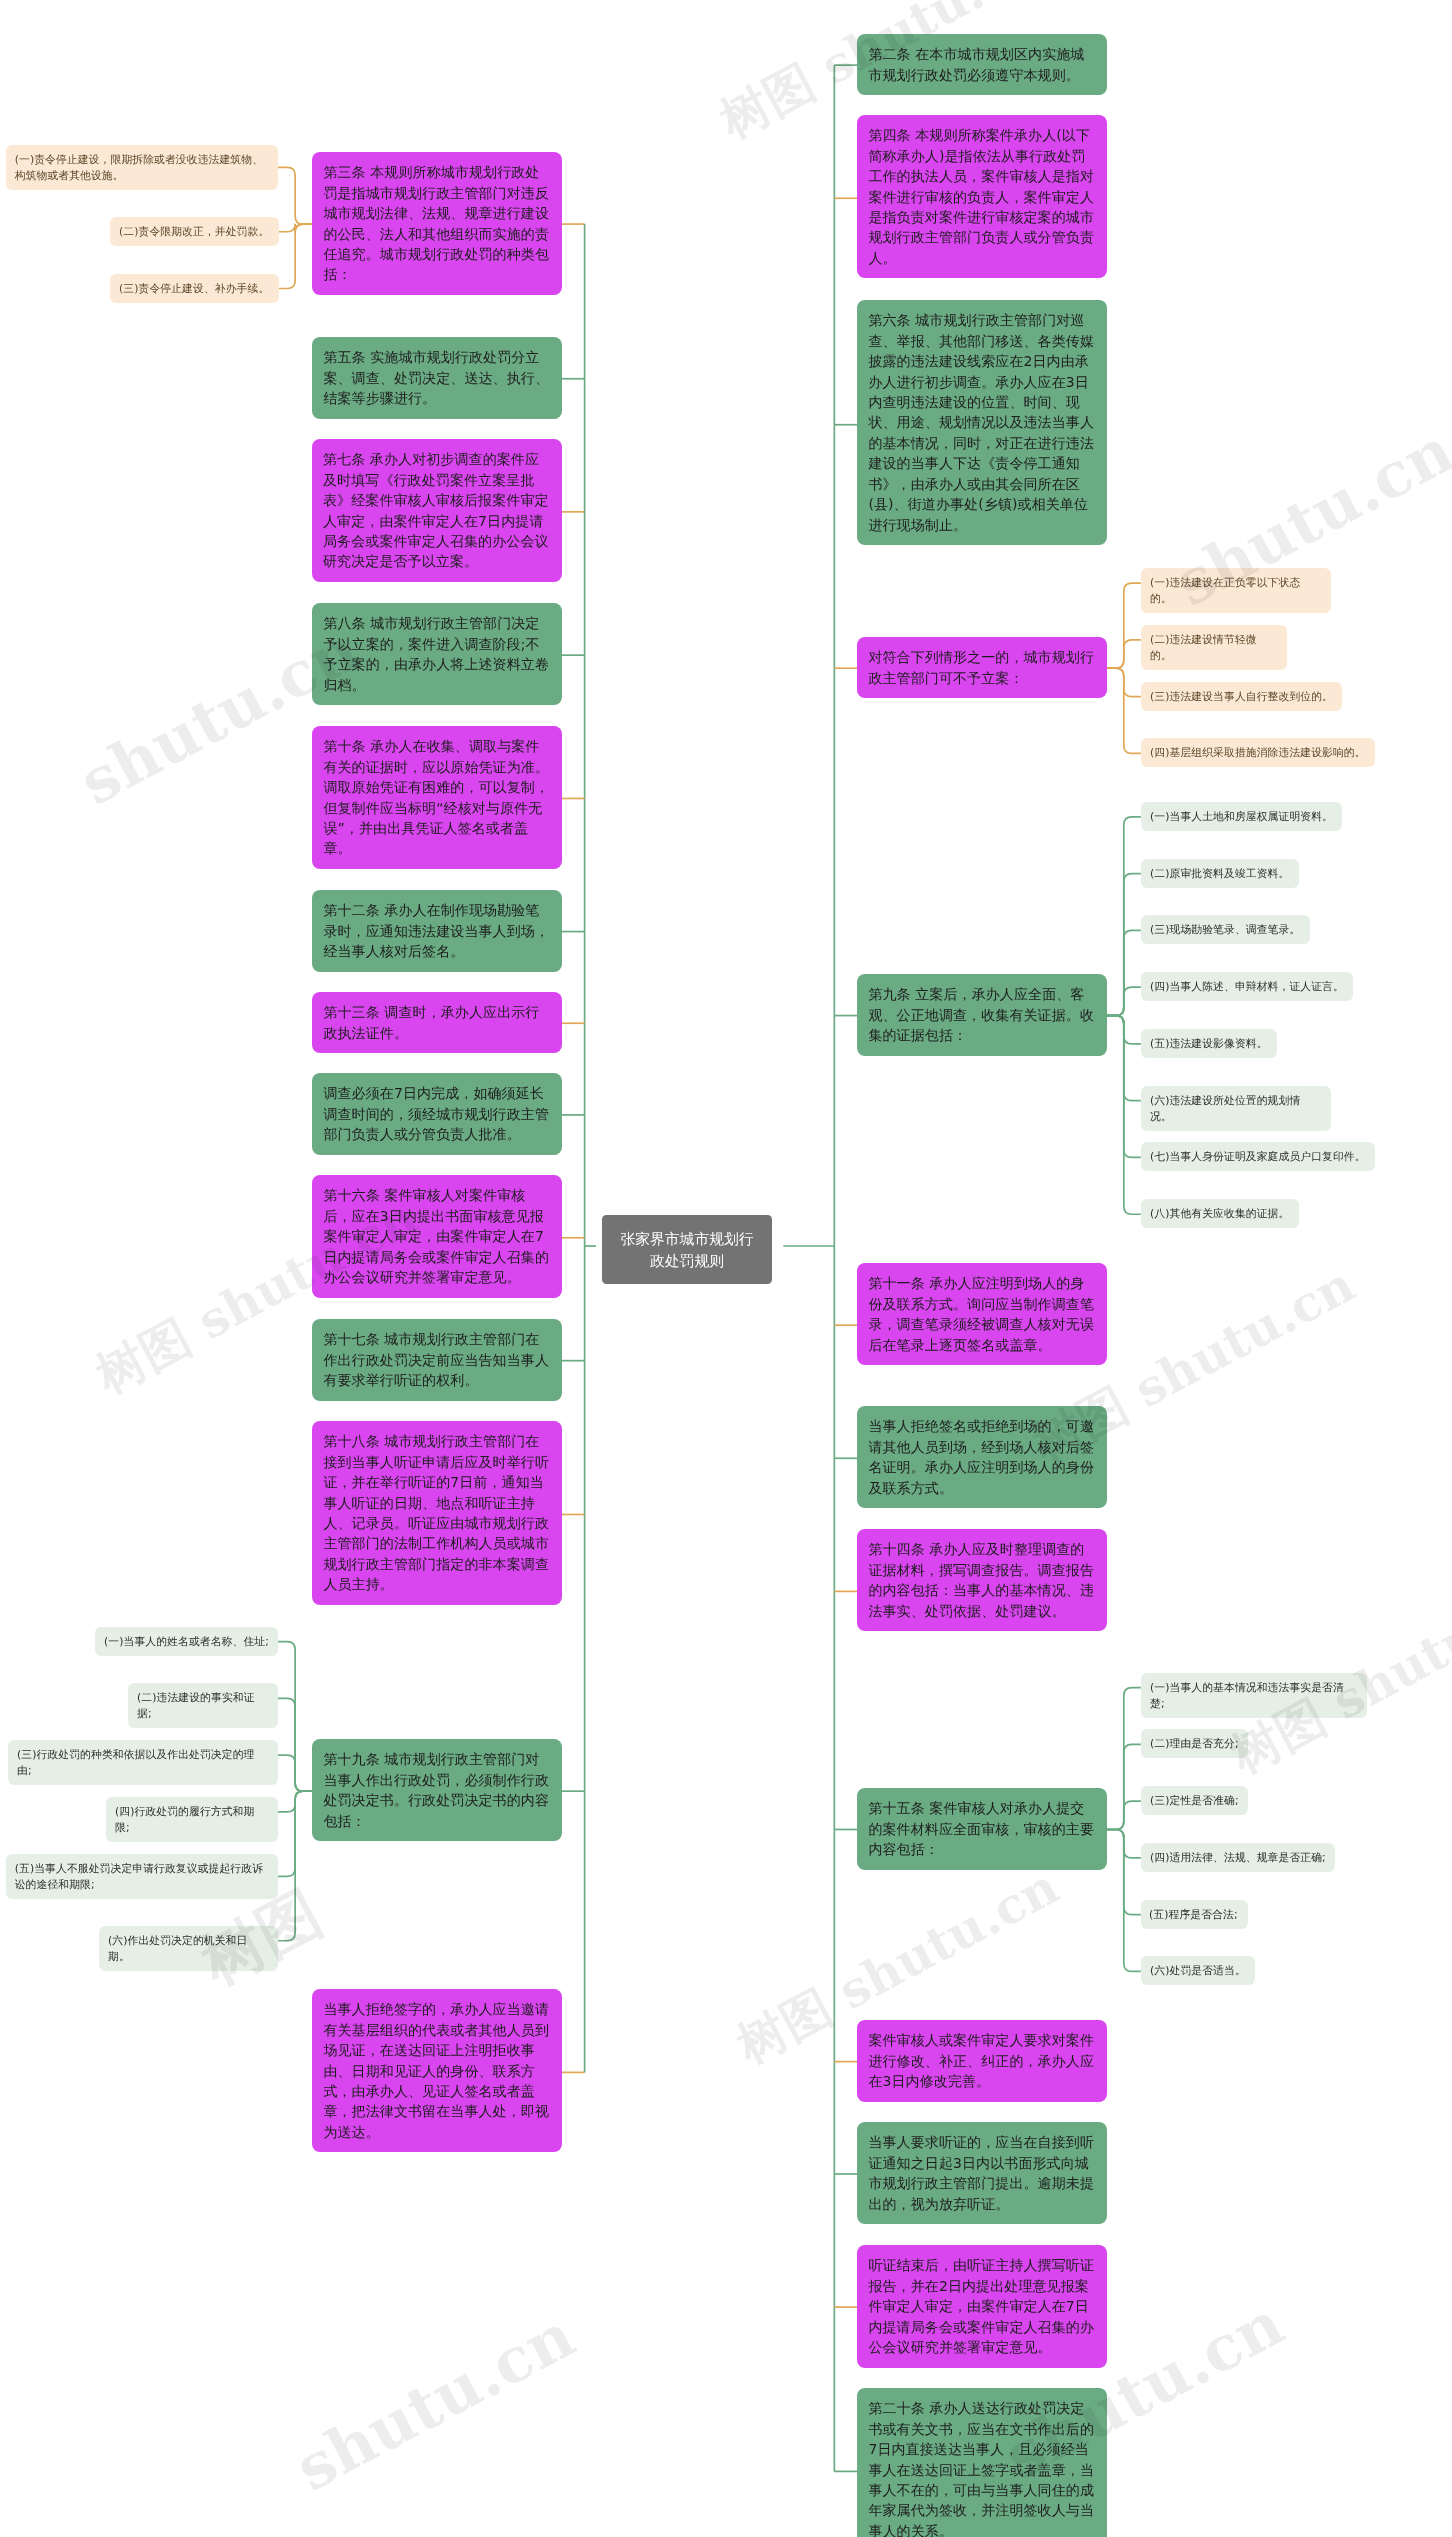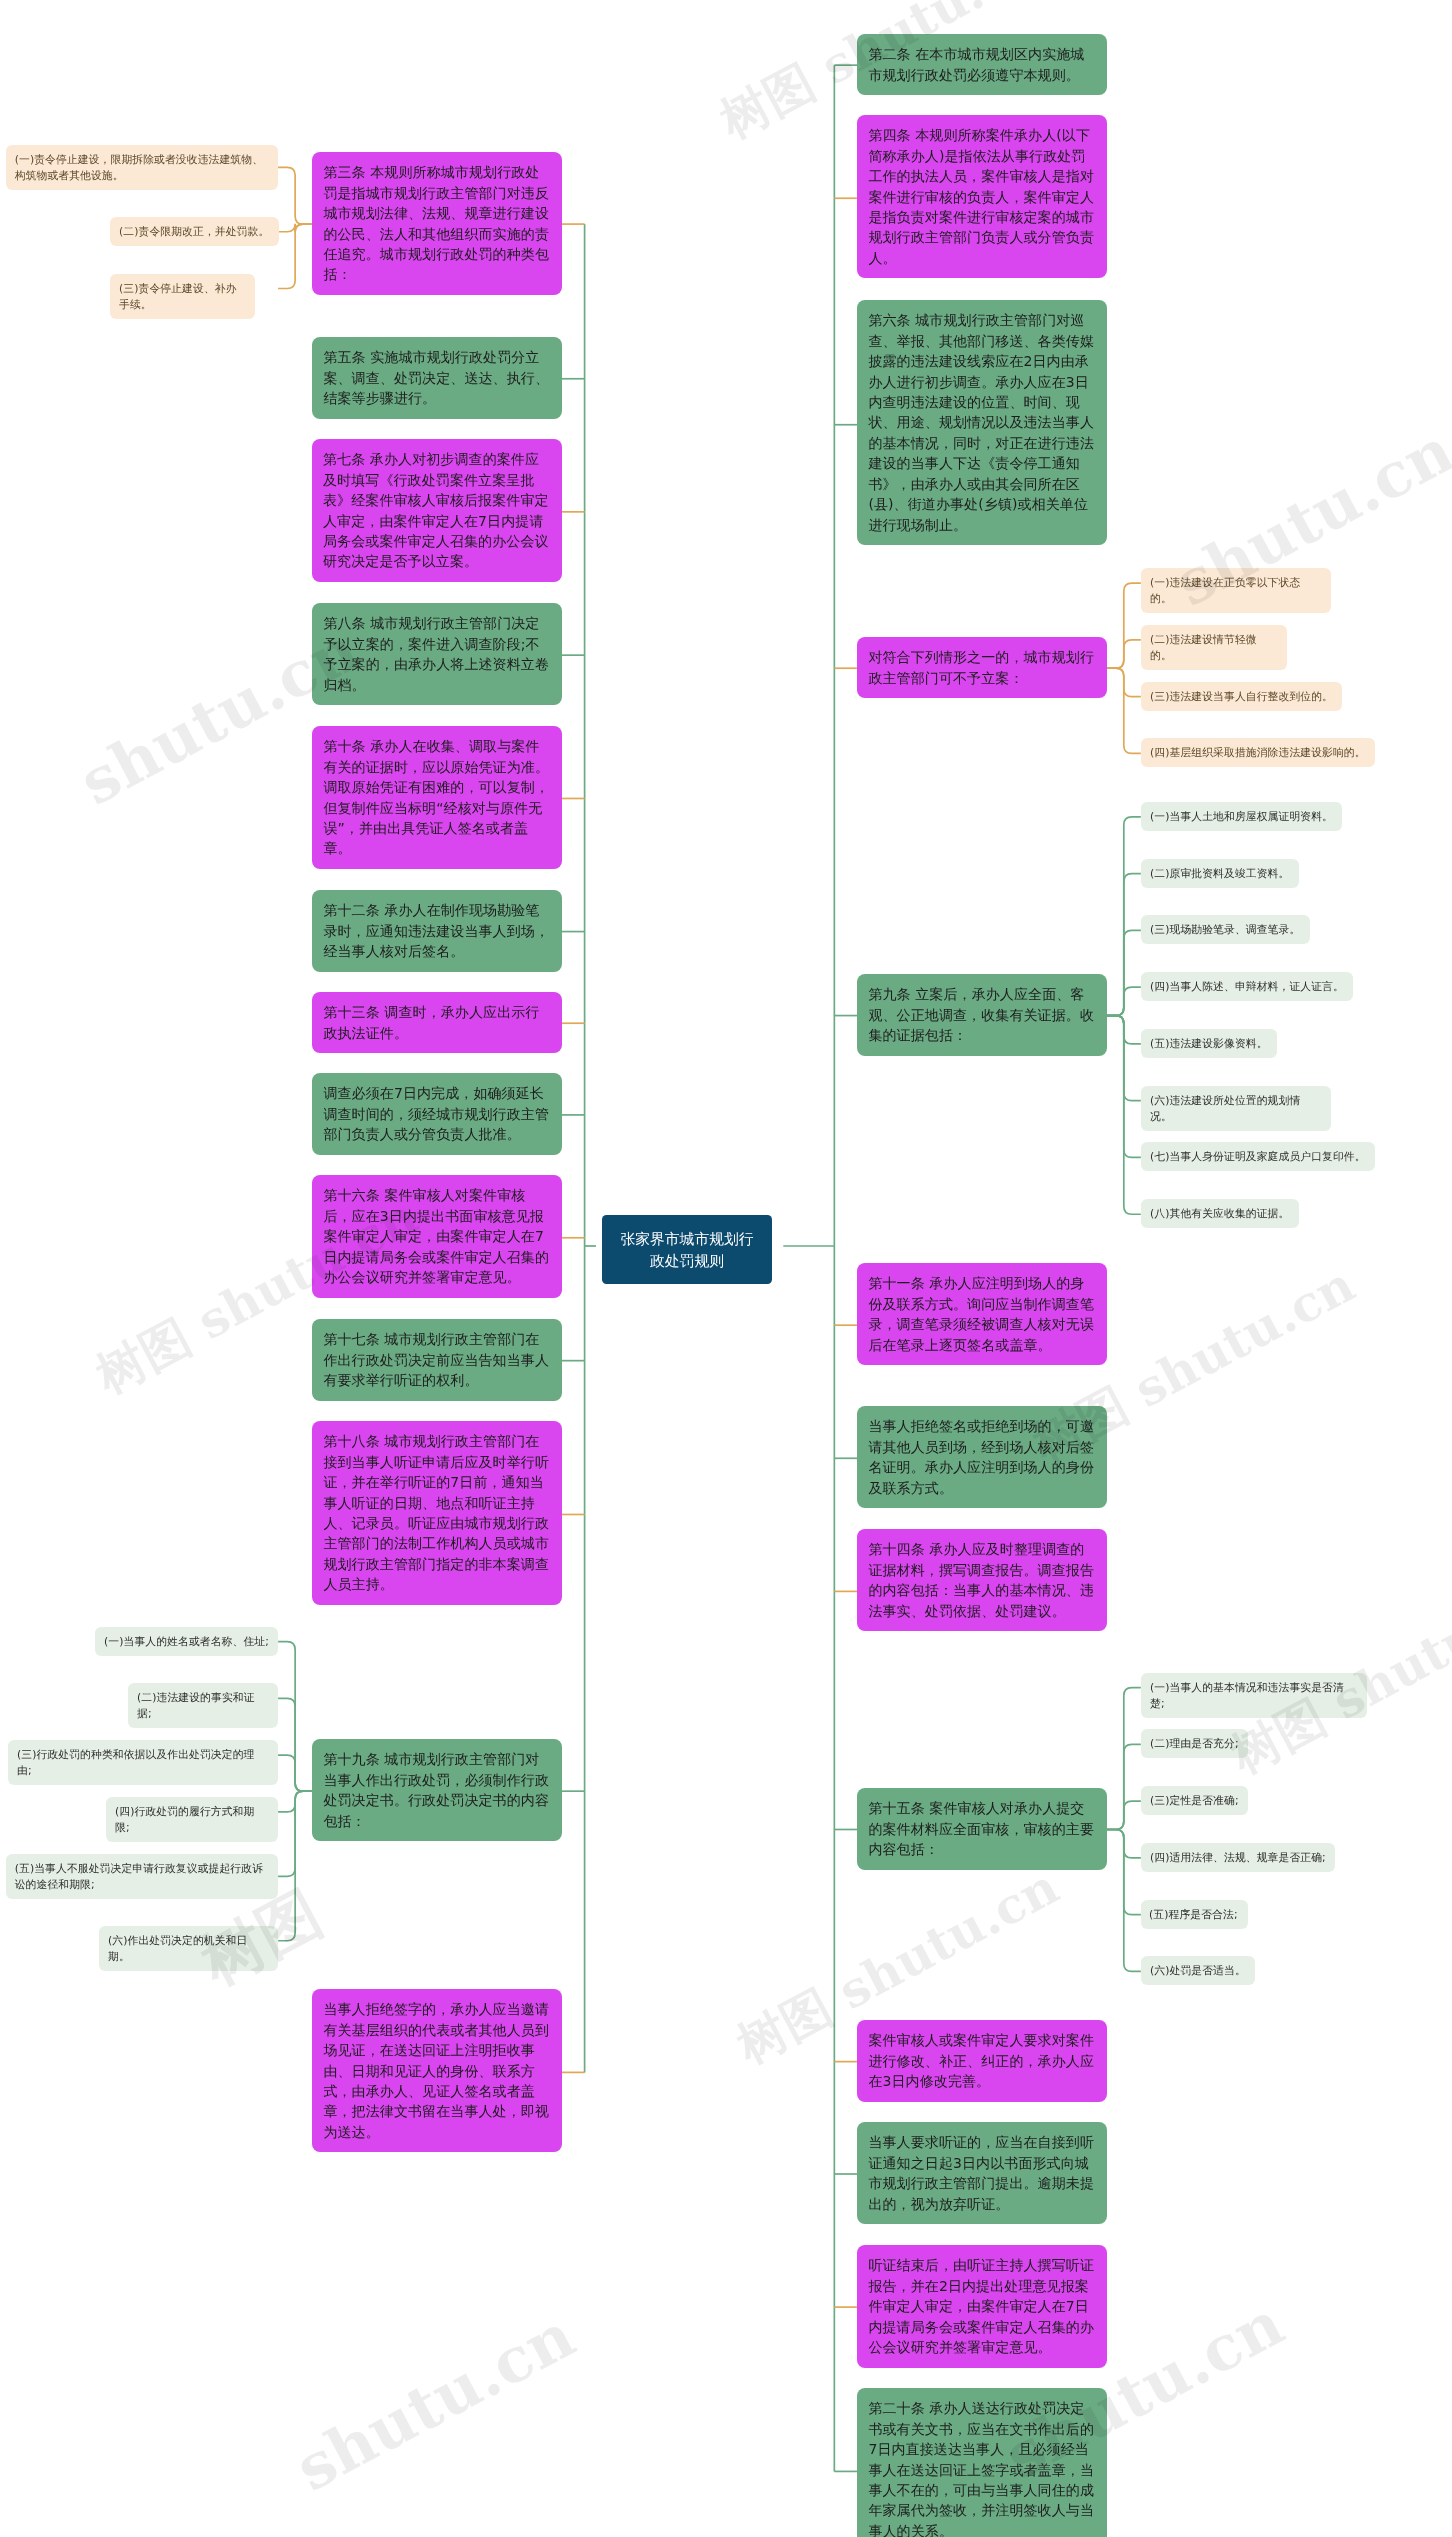--- a/index.html
+++ b/index.html
@@ -27,21 +27,21 @@
     padding:9px 10.2px;
     letter-spacing:0.1px;
   }
   .n-green  {background:#6aab83;}
   .n-orange {background:#d946ef;}
   .n-lgreen {background:#e5efe5;color:#2c2c2c;}
   .n-lorange{background:#fbe9d6;color:#5a4526;}
   .lvl2{font-size:14px;padding:10.2px 11.4px;}
   .lvl3{font-size:10.8px;padding:6.8px 9px;border-radius:6.2px;}
   .root{
-    position:absolute;background:#0c4a6e;color:#ffffff;
+    position:absolute;background:#737373;color:#ffffff;
     border-radius:4.5px;font-size:14.8px;line-height:1.5;
     padding:12.5px 14.8px;text-align:center;box-sizing:border-box;
   }
 </style>
 </head>
 <body>
 
 <div id="canvas">
   <svg id="links" viewBox="0 0 2560 4471" width="1453" height="2538">
       <path d="M550,394.5 L534,394.5 Q520,394.5 520,380.5 L520,308.5 Q520,294.5 506,294.5 L490,294.5" fill="none" stroke="#e0a856" stroke-width="3"></path>
@@ -99,21 +99,21 @@
       <path d="M1470,3223 L1510,3223" fill="none" stroke="#6aab83" stroke-width="3"></path>
       <path d="M1470,3632 L1510,3632" fill="none" stroke="#e0a856" stroke-width="3"></path>
       <path d="M1470,3830 L1510,3830" fill="none" stroke="#6aab83" stroke-width="3"></path>
       <path d="M1470,4064.5 L1510,4064.5" fill="none" stroke="#e0a856" stroke-width="3"></path>
       <path d="M1470,4354 L1510,4354" fill="none" stroke="#6aab83" stroke-width="3"></path>
     </svg>
   <div id="nodes-layer">
       <div class="node n-orange lvl2" style="left: 312px; top: 152px; width: 250px;">第三条 本规则所称城市规划行政处罚是指城市规划行政主管部门对违反城市规划法律、法规、规章进行建设的公民、法人和其他组织而实施的责任追究。城市规划行政处罚的种类包括：</div>
       <div class="node n-lorange lvl3" style="left: 5.7px; top: 145px; width: 272px;">(一)责令停止建设，限期拆除或者没收违法建筑物、构筑物或者其他设施。</div>
       <div class="node n-lorange lvl3" style="left: 110px; top: 217px; width: 169px;">(二)责令限期改正，并处罚款。</div>
-      <div class="node n-lorange lvl3" style="left: 110px; top: 274px; width: 145px;">(三)责令停止建设、补办手续。</div>
+      <div class="node n-lorange lvl3" style="left: 110px; top: 274px; width: 169px;">(三)责令停止建设、补办手续。</div>
       <div class="node n-green lvl2" style="left: 312px; top: 337px; width: 250px;">第五条 实施城市规划行政处罚分立案、调查、处罚决定、送达、执行、结案等步骤进行。</div>
       <div class="node n-orange lvl2" style="left: 312px; top: 439px; width: 250px; padding-left: 11px;">第七条 承办人对初步调查的案件应及时填写《行政处罚案件立案呈批表》经案件审核人审核后报案件审定人审定，由案件审定人在7日内提请局务会或案件审定人召集的办公会议研究决定是否予以立案。</div>
       <div class="node n-green lvl2" style="left: 312px; top: 603px; width: 250px;">第八条 城市规划行政主管部门决定予以立案的，案件进入调查阶段;不予立案的，由承办人将上述资料立卷归档。</div>
       <div class="node n-orange lvl2" style="left: 312px; top: 726px; width: 250px;">第十条 承办人在收集、调取与案件有关的证据时，应以原始凭证为准。调取原始凭证有困难的，可以复制，但复制件应当标明“经核对与原件无误”，并由出具凭证人签名或者盖章。</div>
       <div class="node n-green lvl2" style="left: 312px; top: 890px; width: 250px;">第十二条 承办人在制作现场勘验笔录时，应通知违法建设当事人到场，经当事人核对后签名。</div>
       <div class="node n-orange lvl2" style="left: 312px; top: 992px; width: 250px;">第十三条 调查时，承办人应出示行政执法证件。</div>
       <div class="node n-green lvl2" style="left: 312px; top: 1073px; width: 250px;">调查必须在7日内完成，如确须延长调查时间的，须经城市规划行政主管部门负责人或分管负责人批准。</div>
       <div class="node n-orange lvl2" style="left: 312px; top: 1175px; width: 250px;">第十六条 案件审核人对案件审核后，应在3日内提出书面审核意见报案件审定人审定，由案件审定人在7日内提请局务会或案件审定人召集的办公会议研究并签署审定意见。</div>
       <div class="node n-green lvl2" style="left: 312px; top: 1319px; width: 250px;">第十七条 城市规划行政主管部门在作出行政处罚决定前应当告知当事人有要求举行听证的权利。</div>
       <div class="node n-orange lvl2" style="left: 312px; top: 1421px; width: 250px;">第十八条 城市规划行政主管部门在接到当事人听证申请后应及时举行听证，并在举行听证的7日前，通知当事人听证的日期、地点和听证主持人、记录员。听证应由城市规划行政主管部门的法制工作机构人员或城市规划行政主管部门指定的非本案调查人员主持。</div>

